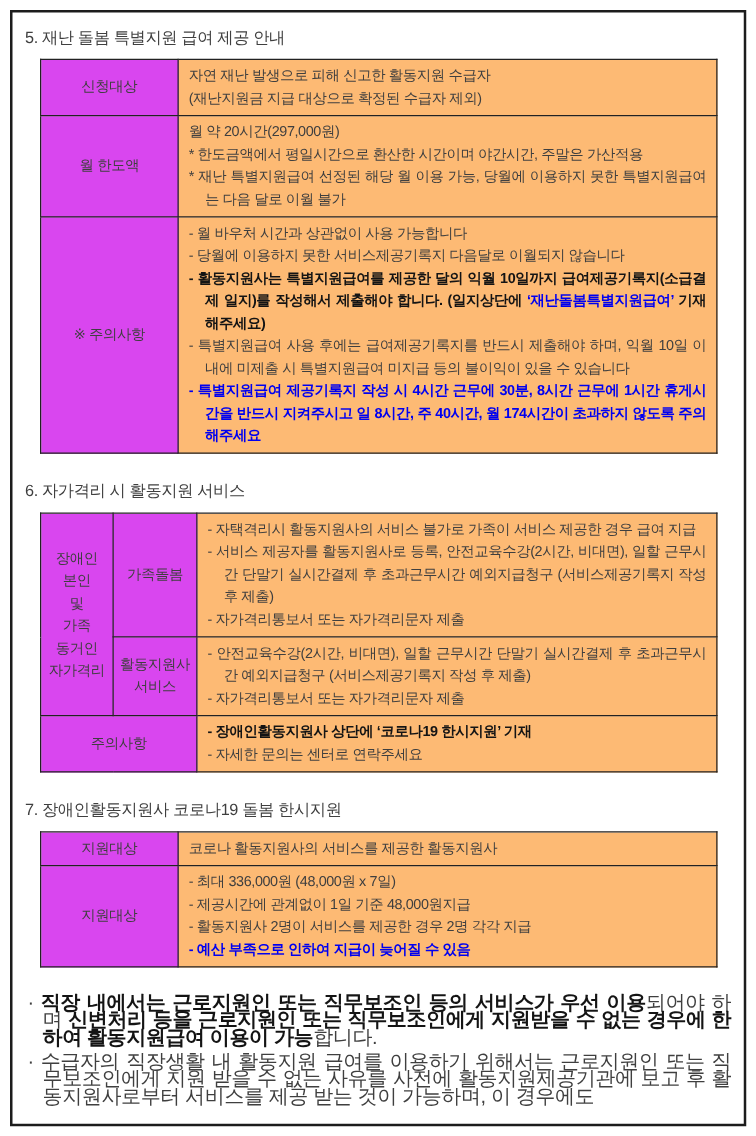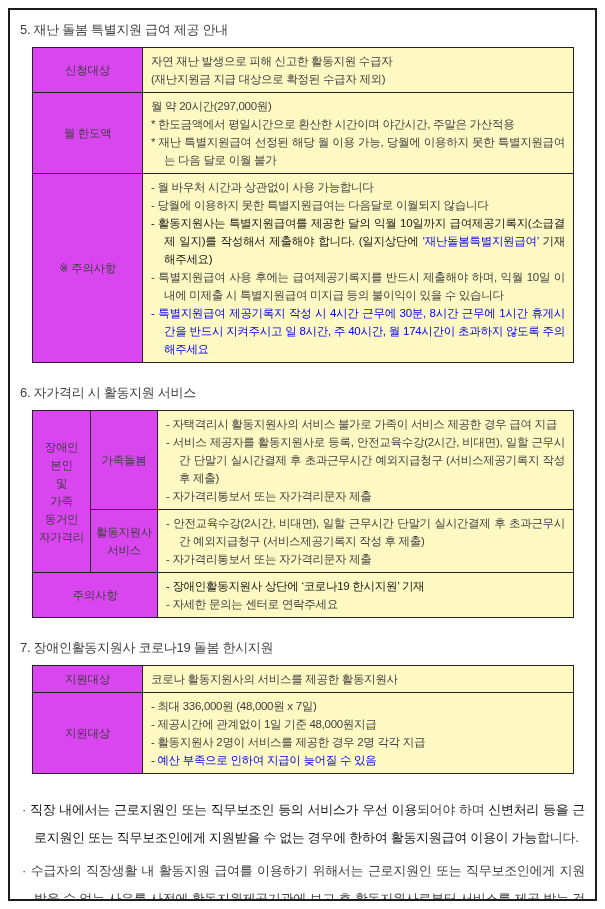--- a/index.html
+++ b/index.html
@@ -23,31 +23,31 @@
     font-size:11.5px;letter-spacing:-0.3px;
   }
   table.doc-table th,table.doc-table td{
     border:1.2px solid #222;box-sizing:border-box;
   }
   table.doc-table th{
     background:#d946ef;font-weight:400;text-align:center;
     vertical-align:middle;padding:2px 2px;line-height:18px;color:#3f3f3f;
   }
   table.doc-table td{
-    padding:4px 8px 4px 8px;vertical-align:middle;background:#fef9c3;
+    padding:4px 8px 4px 8px;vertical-align:middle;background:#fdba74;
   }
   .pre{white-space:pre-line;}
   .line{line-height:18px;text-align:justify;}
   .li{padding-left:13px;text-indent:-13px;line-height:18px;text-align:justify;}
-  .b{font-weight:400;color:#141414;}
+  .b{font-weight:700;color:#141414;}
   .blue{color:#0000f0;}
   .s8-body{margin-left:2px;}
   .para{
     margin:0 0 5px 0;padding-left:12px;text-indent:-12px;
-    font-size:13px;letter-spacing:-0.3px;line-height:28px;text-align:justify;
+    font-size:16px;letter-spacing:-0.3px;line-height:14px;text-align:justify;
   }
 </style>
 </head>
 <body>
 
 <div class="frame">
 
   <div class="section">
     <h2>5. 재난 돌봄 특별지원 급여 제공 안내</h2>
     <table class="doc-table">
@@ -68,21 +68,21 @@
         <td>
           <div class="line">월 약 20시간(297,000원)</div>
           <div class="li">* 한도금액에서 평일시간으로 환산한 시간이며 야간시간, 주말은 가산적용</div>
           <div class="li">* 재난 특별지원급여 선정된 해당 월 이용 가능, 당월에 이용하지 못한 특별지원급여는 다음 달로 이월 불가</div>
         </td>
       </tr>
       <tr>
         <th class="b">※ 주의사항</th>
         <td>
           <div class="li">- 월 바우처 시간과 상관없이 사용 가능합니다</div>
-          <div class="li">- 당월에 이용하지 못한 특별지원급여는 다음달로 이월되지 않습니다</div>
+          <div class="li">- 당월에 이용하지 못한 서비스제공기록지 다음달로 이월되지 않습니다</div>
           <div class="li b"><span>- 활동지원사는 특별지원급여를 제공한 달의 익월 10일까지 급여제공기록지(소급결제 일지)를 작성해서 제출해야 합니다. (일지상단에 </span><span class="blue">‘재난돌봄특별지원급여’</span><span> 기재해주세요)</span></div>
           <div class="li">- 특별지원급여 사용 후에는 급여제공기록지를 반드시 제출해야 하며, 익월 10일 이내에 미제출 시 특별지원급여 미지급 등의 불이익이 있을 수 있습니다</div>
           <div class="li b blue">- 특별지원급여 제공기록지 작성 시 4시간 근무에 30분, 8시간 근무에 1시간 휴게시간을 반드시 지켜주시고 일 8시간, 주 40시간, 월 174시간이 초과하지 않도록 주의해주세요</div>
         </td>
       </tr>
     </tbody>
       </table>
   </div>
 
   <div class="section">

